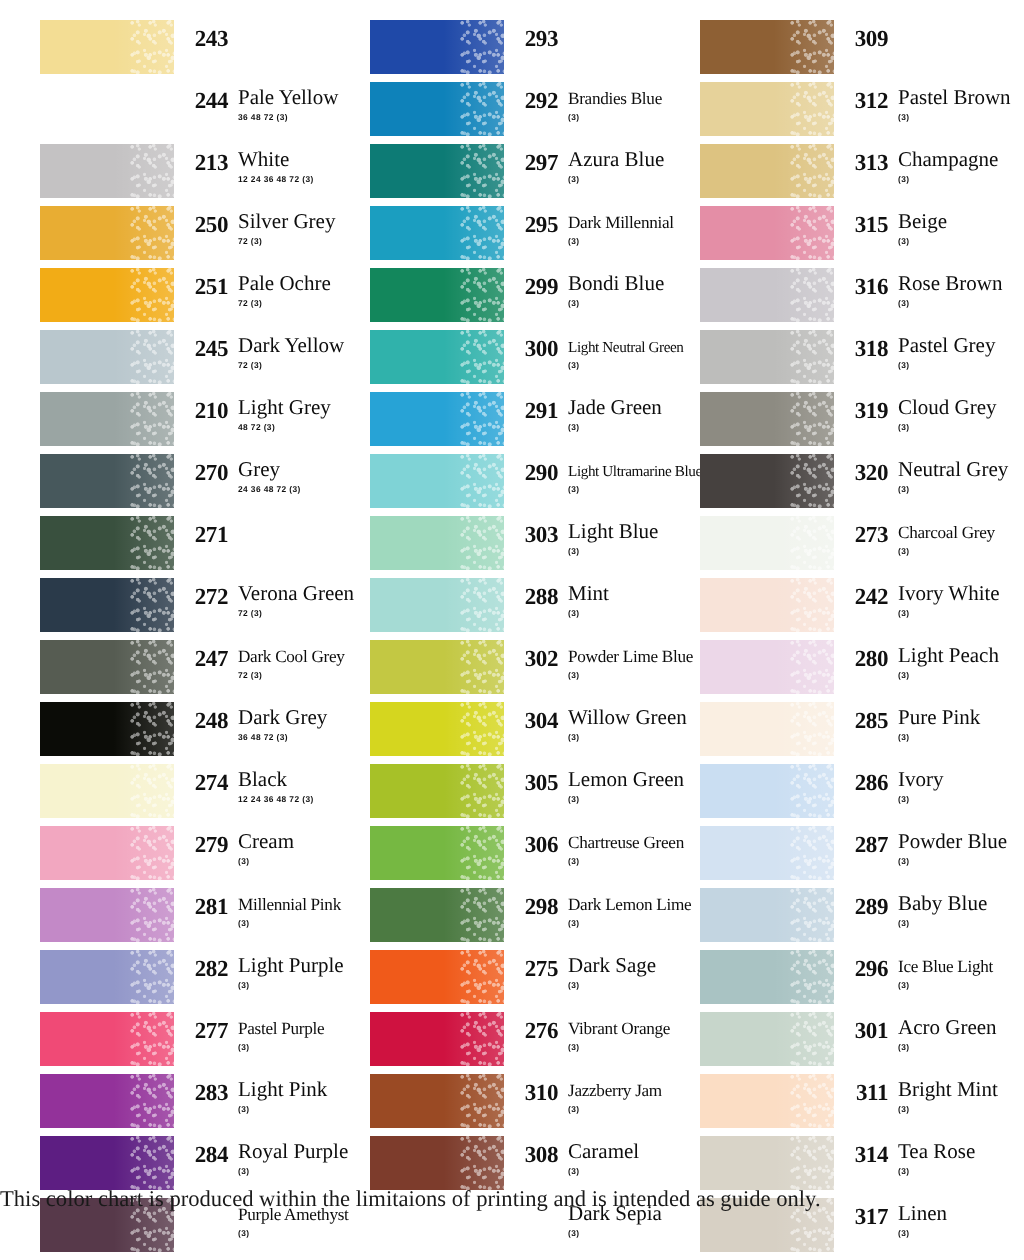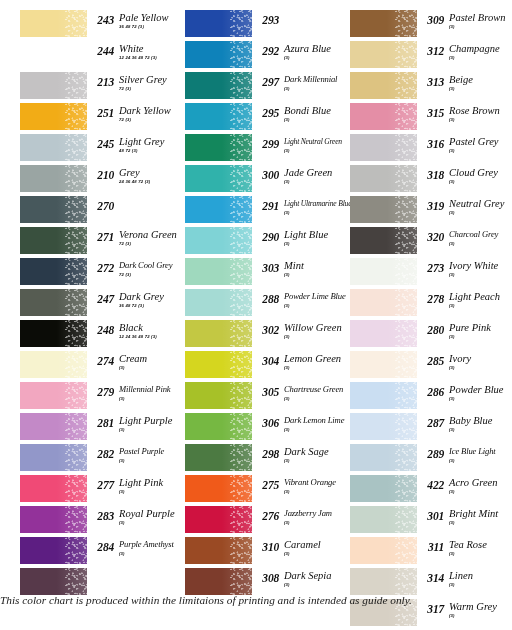--- a/index.html
+++ b/index.html
@@ -10,21 +10,20 @@
     width: 512px;
     height: 630px;
     background: #ffffff;
     font-family: "Liberation Serif", "DejaVu Serif", serif;
     overflow: hidden;
   }
   #chart {
     position: relative;
     width: 512px;
     height: 453px;
-    font-style: italic;
   }
   .column {
     position: absolute;
     top: 10px;
     width: 166px;
   }
   .col-0 { left: 20px; }
   .col-1 { left: 185px; }
   .col-2 { left: 350px; }
 
@@ -91,20 +90,21 @@
   .namewrap {
     padding-left: 5px;
     flex: 1 1 auto;
     min-width: 0;
   }
   .cname {
     font-size: 10.5px;
     color: #0d0d0d;
     line-height: 11px;
     white-space: nowrap;
+    margin-top: 32px;
   }
   .cname.long {
     font-size: 8.6px;
     letter-spacing: -0.15px;
   }
   .cname.xlong {
     font-size: 7.6px;
     letter-spacing: -0.2px;
   }
   .sets {
@@ -163,20 +163,33 @@
         </div>
         <div class="meta">
           <div class="code">213</div>
           <div class="namewrap">
             <div class="cname">Silver Grey</div>
             <div class="sets">72 (3)</div>
           </div>
         </div>
       </div>
       <div class="row">
+        <div class="swatch" style="background: rgb(232, 173, 51);">
+          <span class="texture"></span>
+          <span class="fade"></span>
+        </div>
+        <div class="meta">
+          <div class="code">250</div>
+          <div class="namewrap">
+            <div class="cname">Pale Ochre</div>
+            <div class="sets">72 (3)</div>
+          </div>
+        </div>
+      </div>
+      <div class="row">
         <div class="swatch" style="background: rgb(242, 172, 22);">
           <span class="texture"></span>
           <span class="fade"></span>
         </div>
         <div class="meta">
           <div class="code">251</div>
           <div class="namewrap">
             <div class="cname">Dark Yellow</div>
             <div class="sets">72 (3)</div>
           </div>
@@ -368,20 +381,24 @@
       </div>
     </div>
   <div class="column col-1">
       <div class="row">
         <div class="swatch" style="background: rgb(31, 73, 168);">
           <span class="texture"></span>
           <span class="fade"></span>
         </div>
         <div class="meta">
           <div class="code">293</div>
+          <div class="namewrap">
+            <div class="cname long">Brandies Blue</div>
+            <div class="sets">(3)</div>
+          </div>
         </div>
       </div>
       <div class="row">
         <div class="swatch" style="background: rgb(14, 130, 186);">
           <span class="texture"></span>
           <span class="fade"></span>
         </div>
         <div class="meta">
           <div class="code">292</div>
           <div class="namewrap">
@@ -729,21 +746,21 @@
             <div class="sets">(3)</div>
           </div>
         </div>
       </div>
       <div class="row">
         <div class="swatch" style="background: rgb(248, 227, 216);">
           <span class="texture"></span>
           <span class="fade"></span>
         </div>
         <div class="meta">
-          <div class="code">278</div>
+          <div class="code">242</div>
           <div class="namewrap">
             <div class="cname">Light Peach</div>
             <div class="sets">(3)</div>
           </div>
         </div>
       </div>
       <div class="row">
         <div class="swatch" style="background: rgb(236, 215, 232);">
           <span class="texture"></span>
           <span class="fade"></span>
@@ -807,21 +824,21 @@
             <div class="sets">(3)</div>
           </div>
         </div>
       </div>
       <div class="row">
         <div class="swatch" style="background: rgb(169, 195, 195);">
           <span class="texture"></span>
           <span class="fade"></span>
         </div>
         <div class="meta">
-          <div class="code">422</div>
+          <div class="code">296</div>
           <div class="namewrap">
             <div class="cname">Acro Green</div>
             <div class="sets">(3)</div>
           </div>
         </div>
       </div>
       <div class="row">
         <div class="swatch" style="background: rgb(199, 214, 203);">
           <span class="texture"></span>
           <span class="fade"></span>

